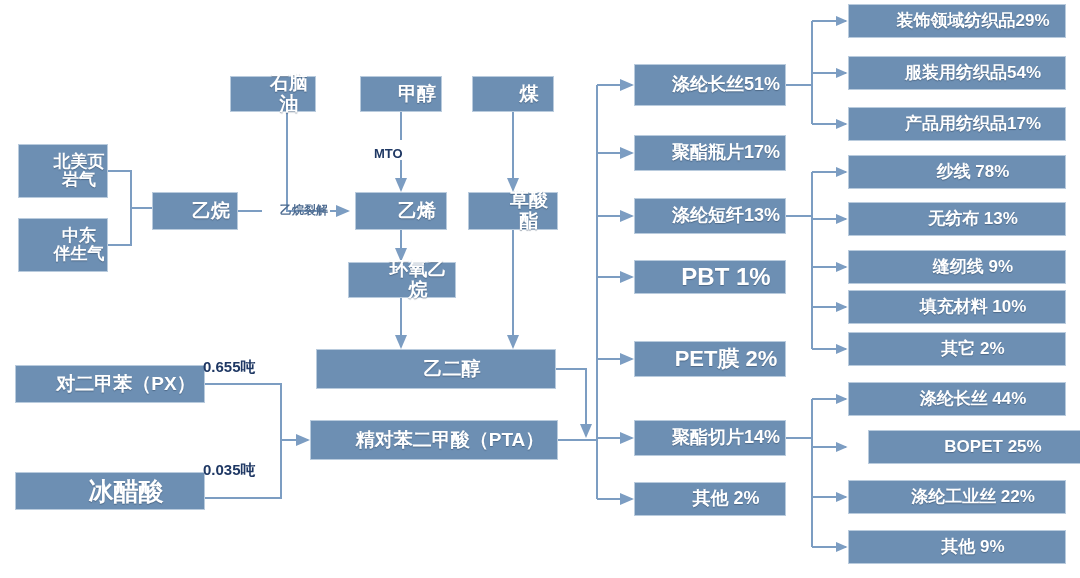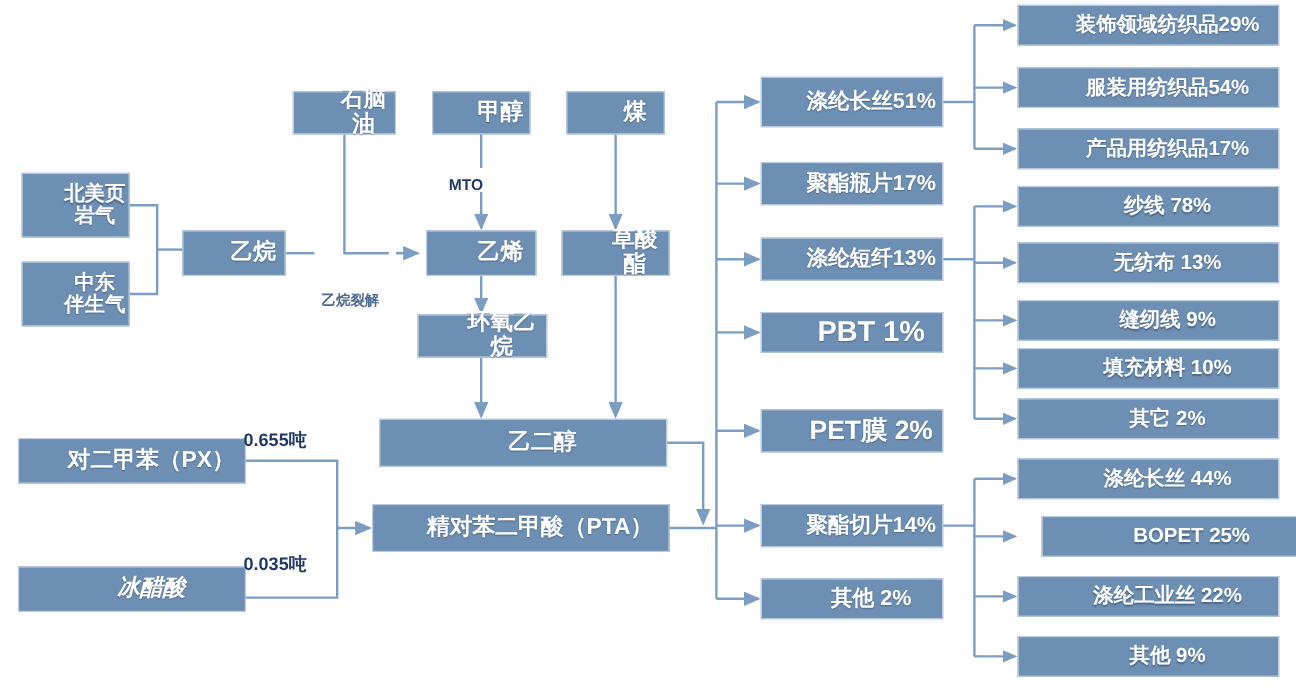--- a/index.html
+++ b/index.html
@@ -116,21 +116,21 @@
         <span>北美页</span>
         <span>岩气</span>
       </div>
       <div class="node two-line" style="left: 18px; top: 218px; width: 90px; height: 54px; font-size: 17px;">
         <span>中东</span>
         <span>伴生气</span>
       </div>
       <div class="node" style="left: 152px; top: 192px; width: 86px; height: 38px; font-size: 19px; text-align: center;">
         <span>乙烷</span>
       </div>
-      <div class="node" style="left: 244px; top: 76px; width: 86px; height: 36px; font-size: 19px;">
+      <div class="node" style="left: 230px; top: 76px; width: 86px; height: 36px; font-size: 19px;">
         <span>石脑油</span>
       </div>
       <div class="node" style="left: 360px; top: 76px; width: 82px; height: 36px; font-size: 19px;">
         <span>甲醇</span>
       </div>
       <div class="node" style="left: 472px; top: 76px; width: 82px; height: 36px; font-size: 19px;">
         <span>煤</span>
       </div>
       <div class="node" style="left: 355px; top: 192px; width: 92px; height: 38px; font-size: 19px;">
         <span>乙烯</span>
@@ -140,21 +140,21 @@
       </div>
       <div class="node" style="left: 348px; top: 262px; width: 108px; height: 36px; font-size: 19px;">
         <span>环氧乙烷</span>
       </div>
       <div class="node" style="left: 316px; top: 349px; width: 240px; height: 40px; font-size: 19px;">
         <span>乙二醇</span>
       </div>
       <div class="node" style="left: 15px; top: 365px; width: 190px; height: 38px; font-size: 19px;">
         <span>对二甲苯（PX）</span>
       </div>
-      <div class="node" style="left: 15px; top: 472px; width: 190px; height: 38px; font-size: 19px; font-style: italic;">
+      <div class="node" style="left: 15px; top: 472px; width: 190px; height: 38px; font-size: 25px;">
         <span>冰醋酸</span>
       </div>
       <div class="node" style="left: 310px; top: 420px; width: 248px; height: 40px; font-size: 19px;">
         <span>精对苯二甲酸（PTA）</span>
       </div>
       <div class="node" style="left: 634px; top: 64px; width: 152px; height: 42px; font-size: 18px;">
         <span>涤纶长丝51%</span>
       </div>
       <div class="node" style="left: 634px; top: 135px; width: 152px; height: 36px; font-size: 18px;">
         <span>聚酯瓶片17%</span>
@@ -206,18 +206,18 @@
       </div>
       <div class="node" style="left: 848px; top: 480px; width: 218px; height: 34px; font-size: 17px;">
         <span>涤纶工业丝 22%</span>
       </div>
       <div class="node" style="left: 848px; top: 530px; width: 218px; height: 34px; font-size: 17px;">
         <span>其他 9%</span>
       </div>
     </div>
   <div id="labels-layer">
       <div class="edge-label" style="left: 374px; top: 146px; font-size: 13px;">MTO</div>
-      <div class="edge-label thin" style="left: 268px; top: 202px; font-size: 12px; margin-top: 40px;">乙烷裂解</div>
+      <div class="edge-label thin" style="left: 280px; top: 202px; font-size: 12px;">乙烷裂解</div>
       <div class="edge-label" style="left: 203px; top: 358px; font-size: 15px;">0.655吨</div>
       <div class="edge-label" style="left: 203px; top: 461px; font-size: 15px;">0.035吨</div>
     </div>
 
 </div>
 
 </body></html>

